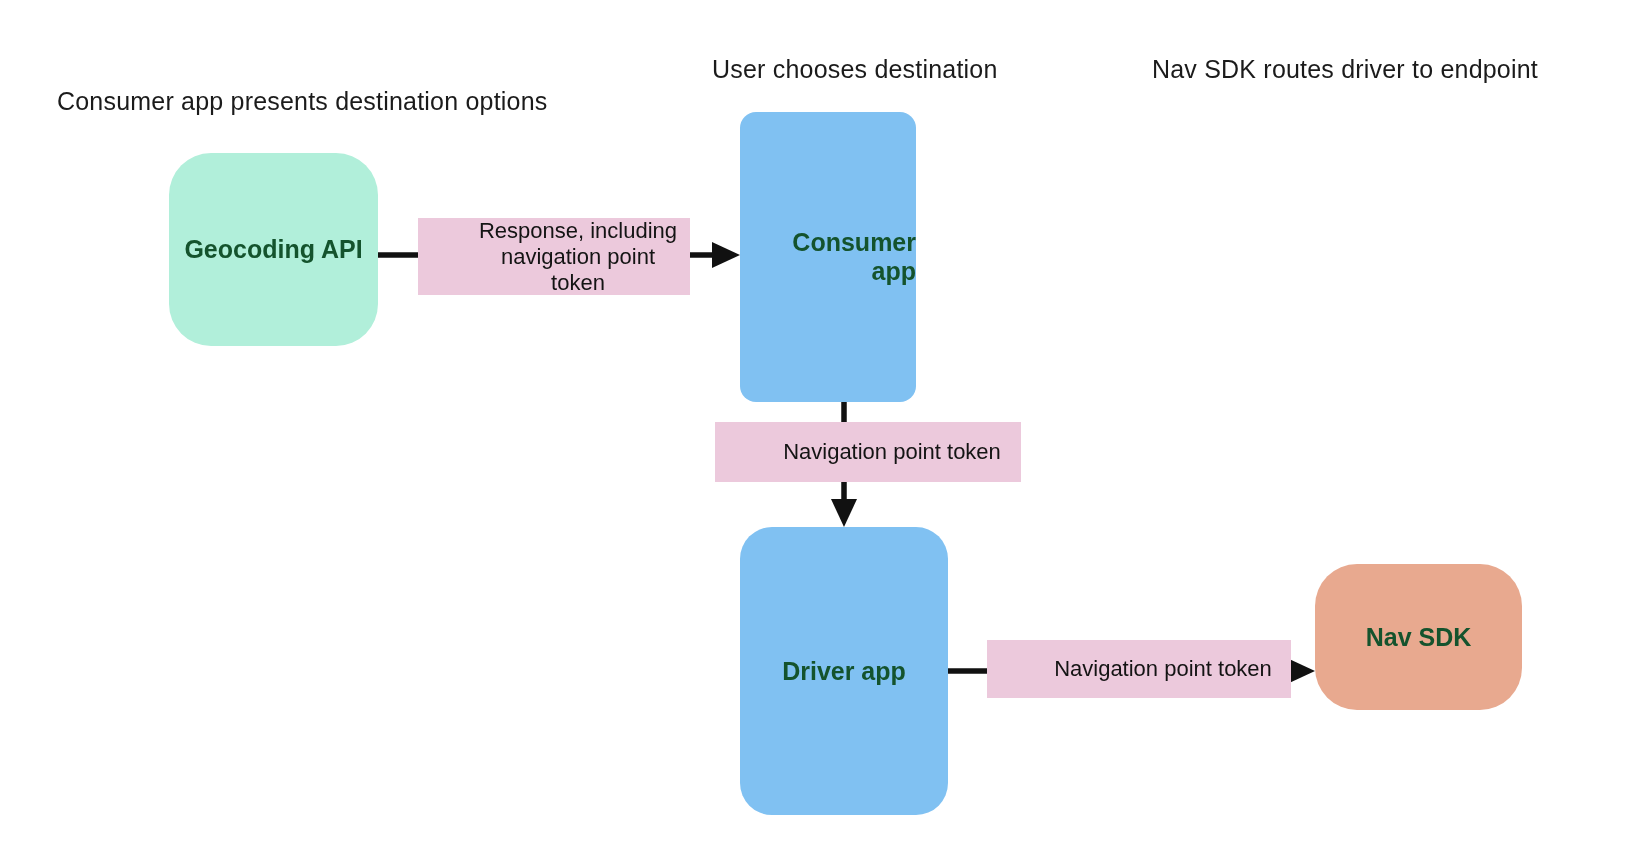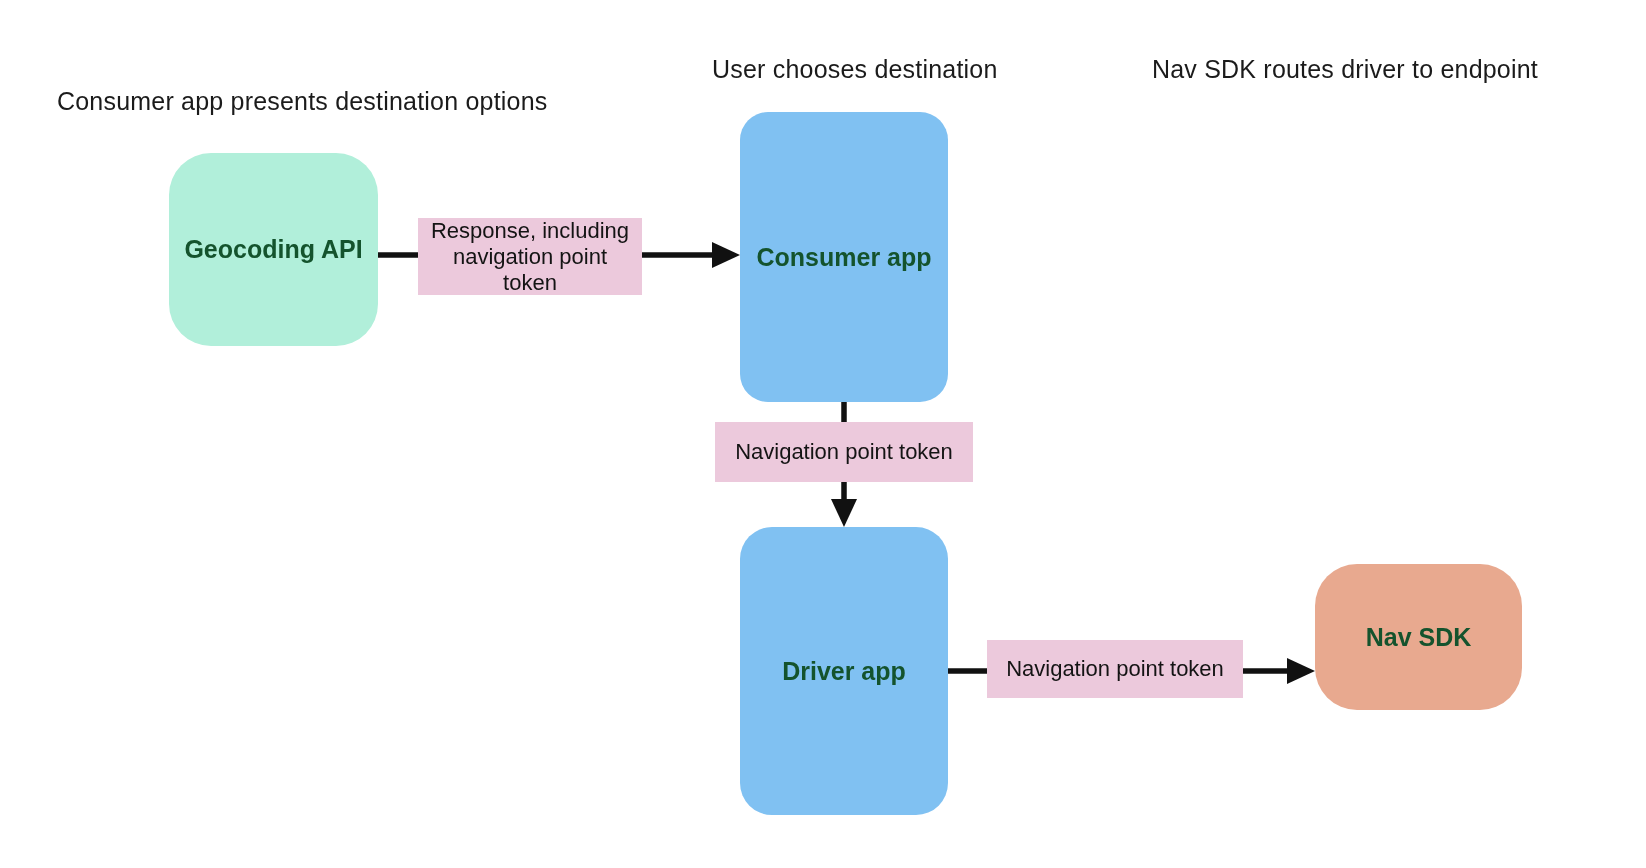--- a/index.html
+++ b/index.html
@@ -33,36 +33,37 @@
     display: flex;
     align-items: center;
     justify-content: center;
     font-size: 25px;
     font-weight: 700;
     color: #14532d;
     text-align: right;
     z-index: 3;
   }
   #node-geocoding { left: 169px; top: 153px; width: 209px; height: 193px; border-radius: 42px; }
-  #node-consumer  { left: 740px; top: 112px; width: 208px; height: 290px; border-radius: 28px; }
+  #node-consumer  { left: 740px; top: 112px; width: 168px; height: 290px; border-radius: 16px; padding-left: 8px; }
   #node-driver    { left: 740px; top: 527px; width: 208px; height: 288px; border-radius: 32px; }
   #node-navsdk    { left: 1315px; top: 564px; width: 207px; height: 146px; border-radius: 42px; }
 
   .edge-label {
     position: absolute;
     display: flex;
     align-items: center;
     justify-content: center;
     font-size: 22px;
     font-weight: 400;
     color: #141414;
     text-align: center;
     line-height: 26px;
     white-space: pre-line;
     z-index: 2;
+    padding-left: 48px;
   }
   #label-response { left: 418px; top: 218px; width: 224px; height: 77px; }
   #label-token-1  { left: 715px; top: 422px; width: 258px; height: 60px; }
   #label-token-2  { left: 987px; top: 640px; width: 256px; height: 58px; }
 
   .arrow-layer {
     position: absolute;
     left: 0; top: 0;
     width: 1646px;
     height: 868px;

